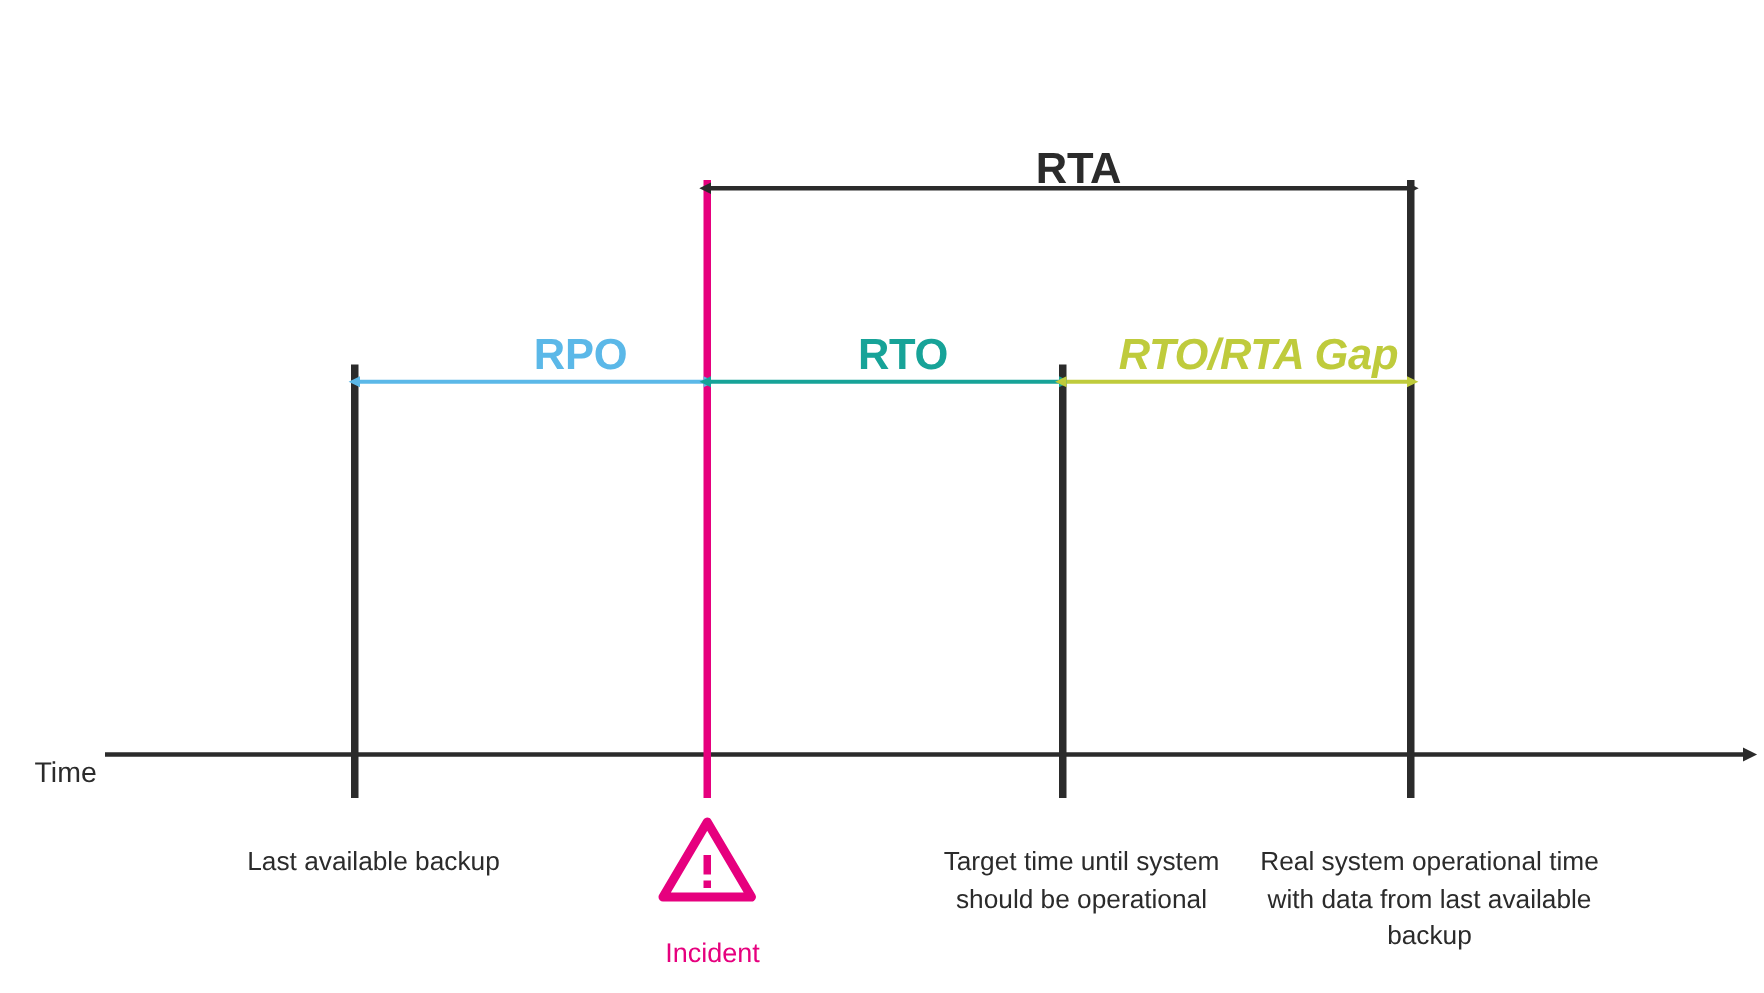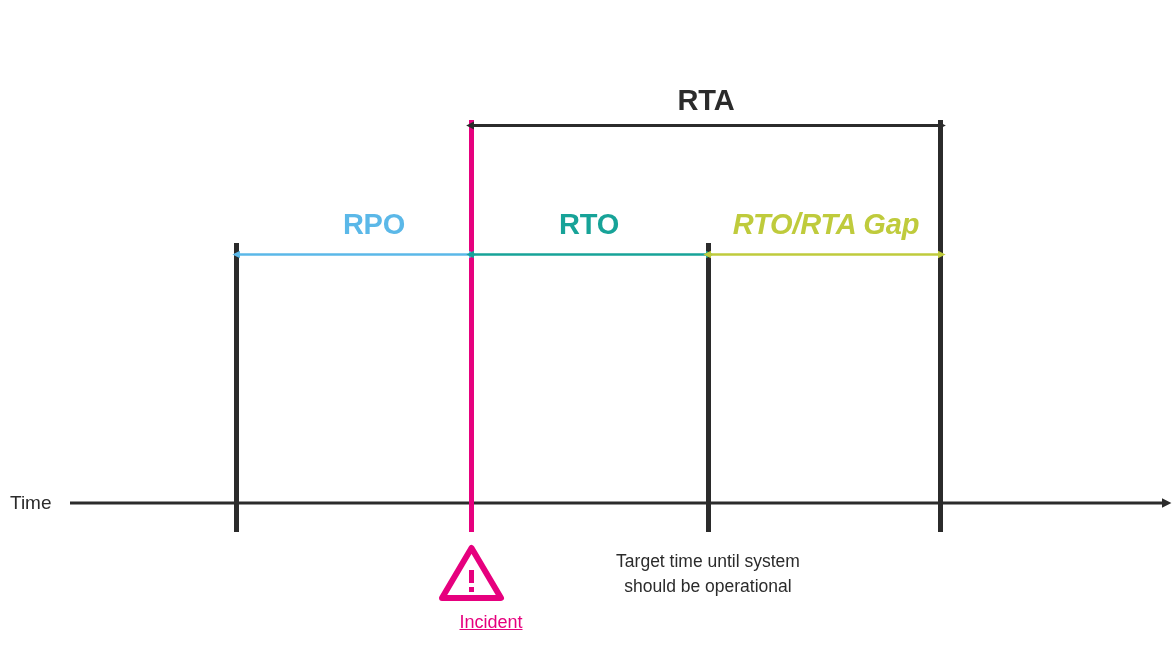--- a/index.html
+++ b/index.html
@@ -22,21 +22,21 @@
   #diagram-svg {
     position: absolute;
     left: 0;
     top: 0;
     width: 1176px;
     height: 662px;
     display: block;
   }
   .ovl {
     position: absolute;
-    margin: 0;
+    margin: 13px;
     padding: 0;
     white-space: pre;
     line-height: 1.0;
   }
   .seg-label {
     font-weight: bold;
     font-size: 29px;
     letter-spacing: -0.2px;
     text-align: center;
     transform: translateX(-50%);
@@ -136,18 +136,24 @@
     </g>
   </svg>
 
   <div class="ovl axis-title" style="left:10px; top:493px;">Time</div>
 
   <div class="ovl seg-label rpo" style="left:374px; top:210px;">RPO</div>
   <div class="ovl seg-label rto" style="left:589px; top:210px;">RTO</div>
   <div class="ovl seg-label gap" style="left:826px; top:210px;">RTO/RTA Gap</div>
   <div class="ovl seg-label rta" style="left:706px; top:86px;">RTA</div>
 
-  <div class="ovl incident-caption" style="left:491px; top:613px; width:220px;text-decoration:underline;">Incident</div>
+  <div class="ovl tick-caption" style="left:236px; top:549px; width:230px;">Last available
+backup</div>
+  <div class="ovl incident-caption" style="left:462px; top:613px; width:220px;">Incident</div>
   <div class="ovl tick-caption" style="left:708px; top:549px; width:230px;">Target time until
 system should be
 operational</div>
+  <div class="ovl tick-caption" style="left:940px; top:549px; width:245px;">Real system
+operational time with
+data from last
+available backup</div>
 
 </div>
 
 </body></html>

